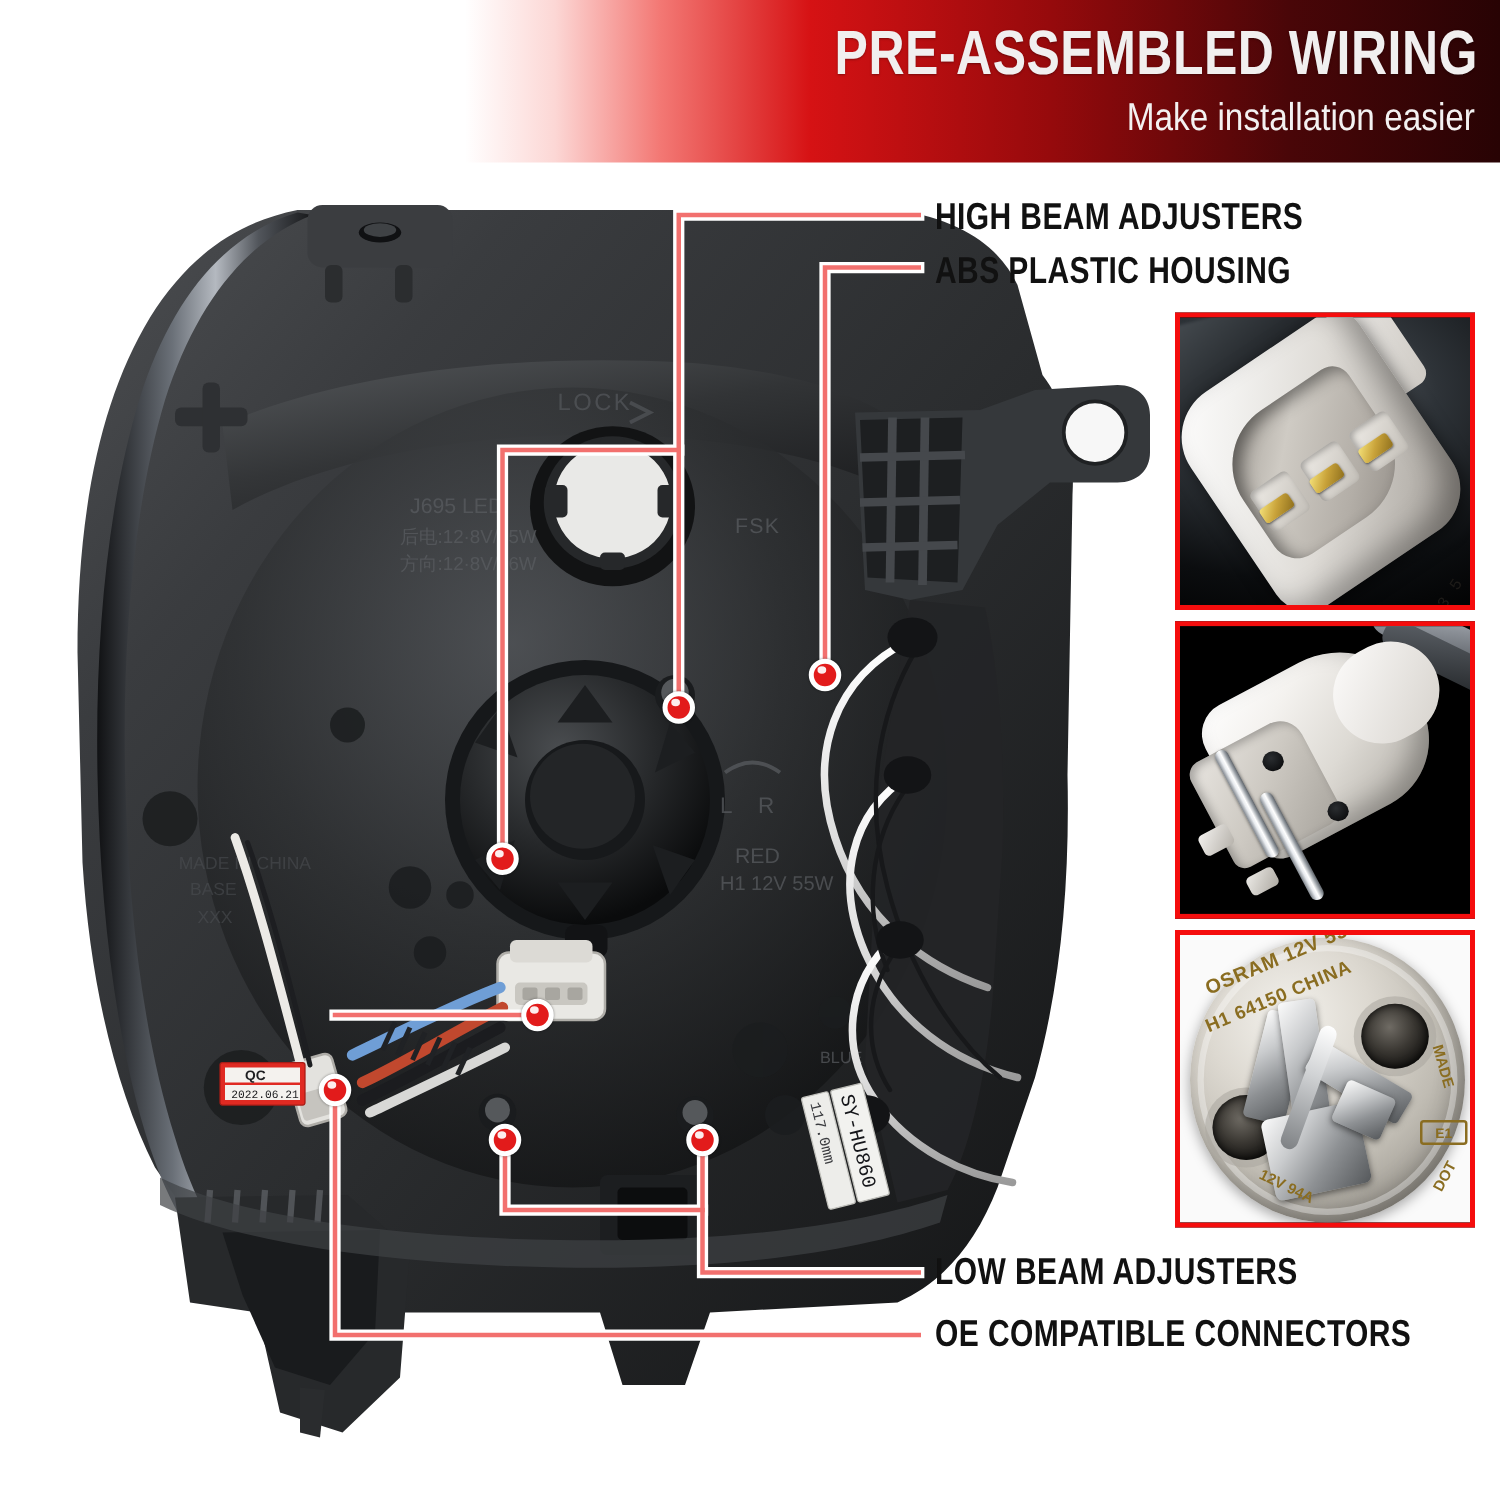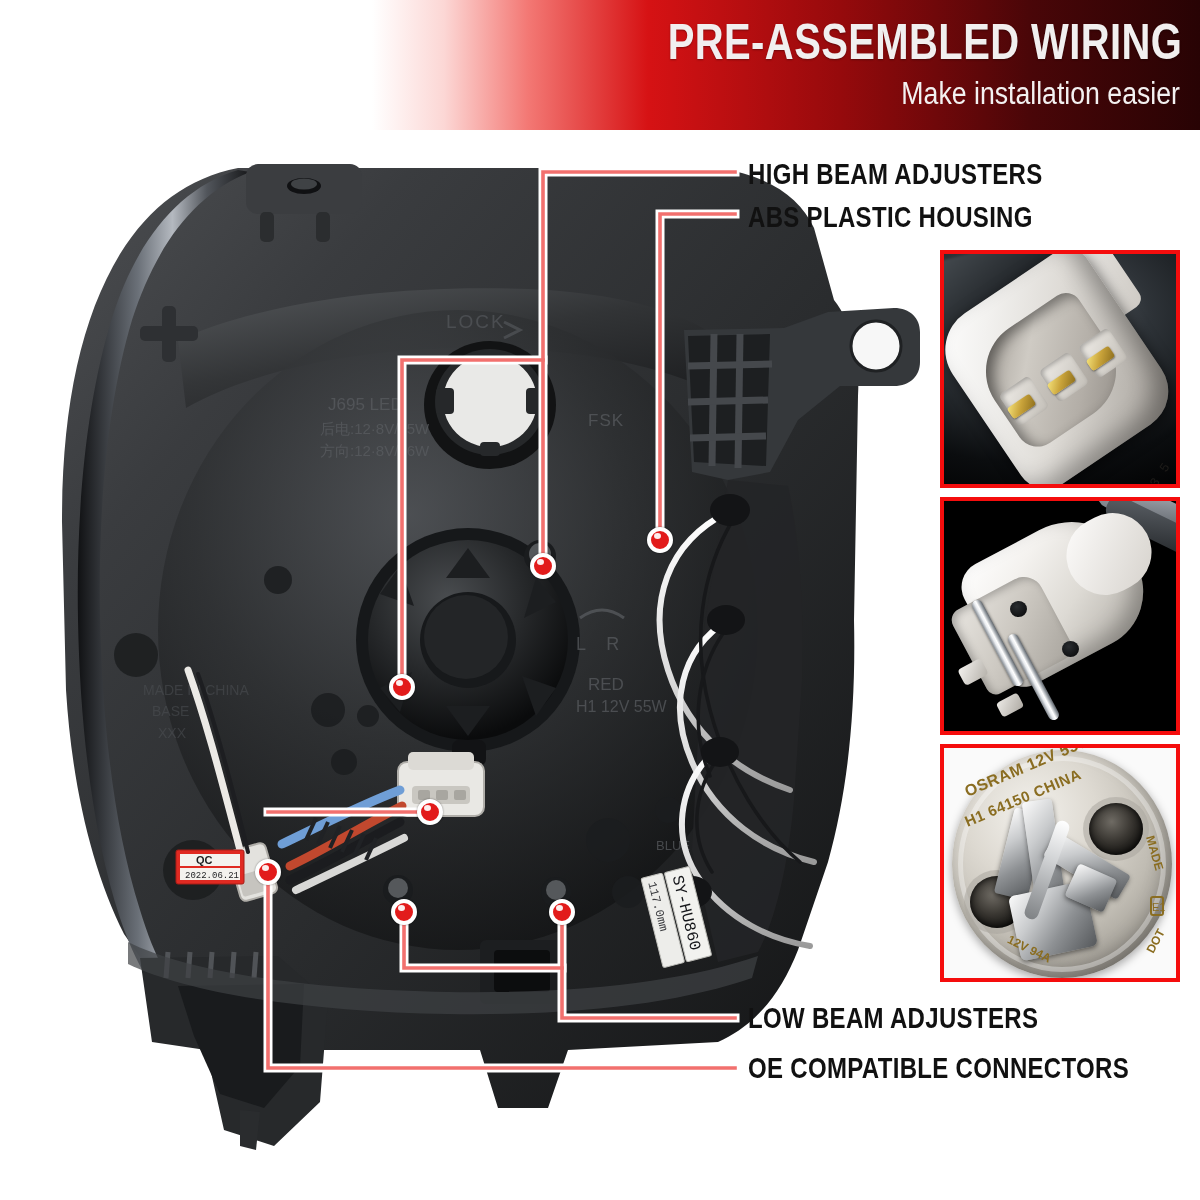--- a/index.html
+++ b/index.html
@@ -158,22 +158,22 @@
   .i3-t1{position:absolute;left:18px;top:36px;color:#8a6d21;font-size:16px;font-weight:700;
     letter-spacing:.6px;transform:rotate(-23deg);transform-origin:left top;white-space:nowrap;}
   .i3-t2{position:absolute;left:18px;top:66px;color:#8a6d21;font-size:15px;font-weight:700;
     letter-spacing:.6px;transform:rotate(-23deg);transform-origin:left top;white-space:nowrap;}
   .i3-t3{position:absolute;right:4px;top:98px;color:#8a6d21;font-size:12px;font-weight:700;
     transform:rotate(74deg);white-space:nowrap;}
   .i3-t4{position:absolute;right:8px;bottom:30px;color:#8a6d21;font-size:12px;font-weight:700;
     transform:rotate(-62deg);white-space:nowrap;}
   .i3-t5{position:absolute;left:62px;bottom:22px;color:#8a6d21;font-size:12px;font-weight:700;
     transform:rotate(26deg);white-space:nowrap;}
-  .i3-e{position:absolute;right:12px;bottom:62px;width:14px;height:20px;border:2px solid #8a6d21;
-    border-radius:3px;color:#8a6d21;font-size:11px;text-align:center;line-height:18px;font-weight:400;}
+  .i3-e{position:absolute;right:2px;bottom:62px;width:38px;height:20px;border:2px solid #8a6d21;
+    border-radius:3px;color:#8a6d21;font-size:11px;text-align:center;line-height:18px;font-weight:700;}
 
   
   #product { position:absolute; left:28px; top:150px; width:910px; height:1010px; }
 </style>
 </head>
 <body>
 
 <div id="stage">
 
   <div id="banner">

